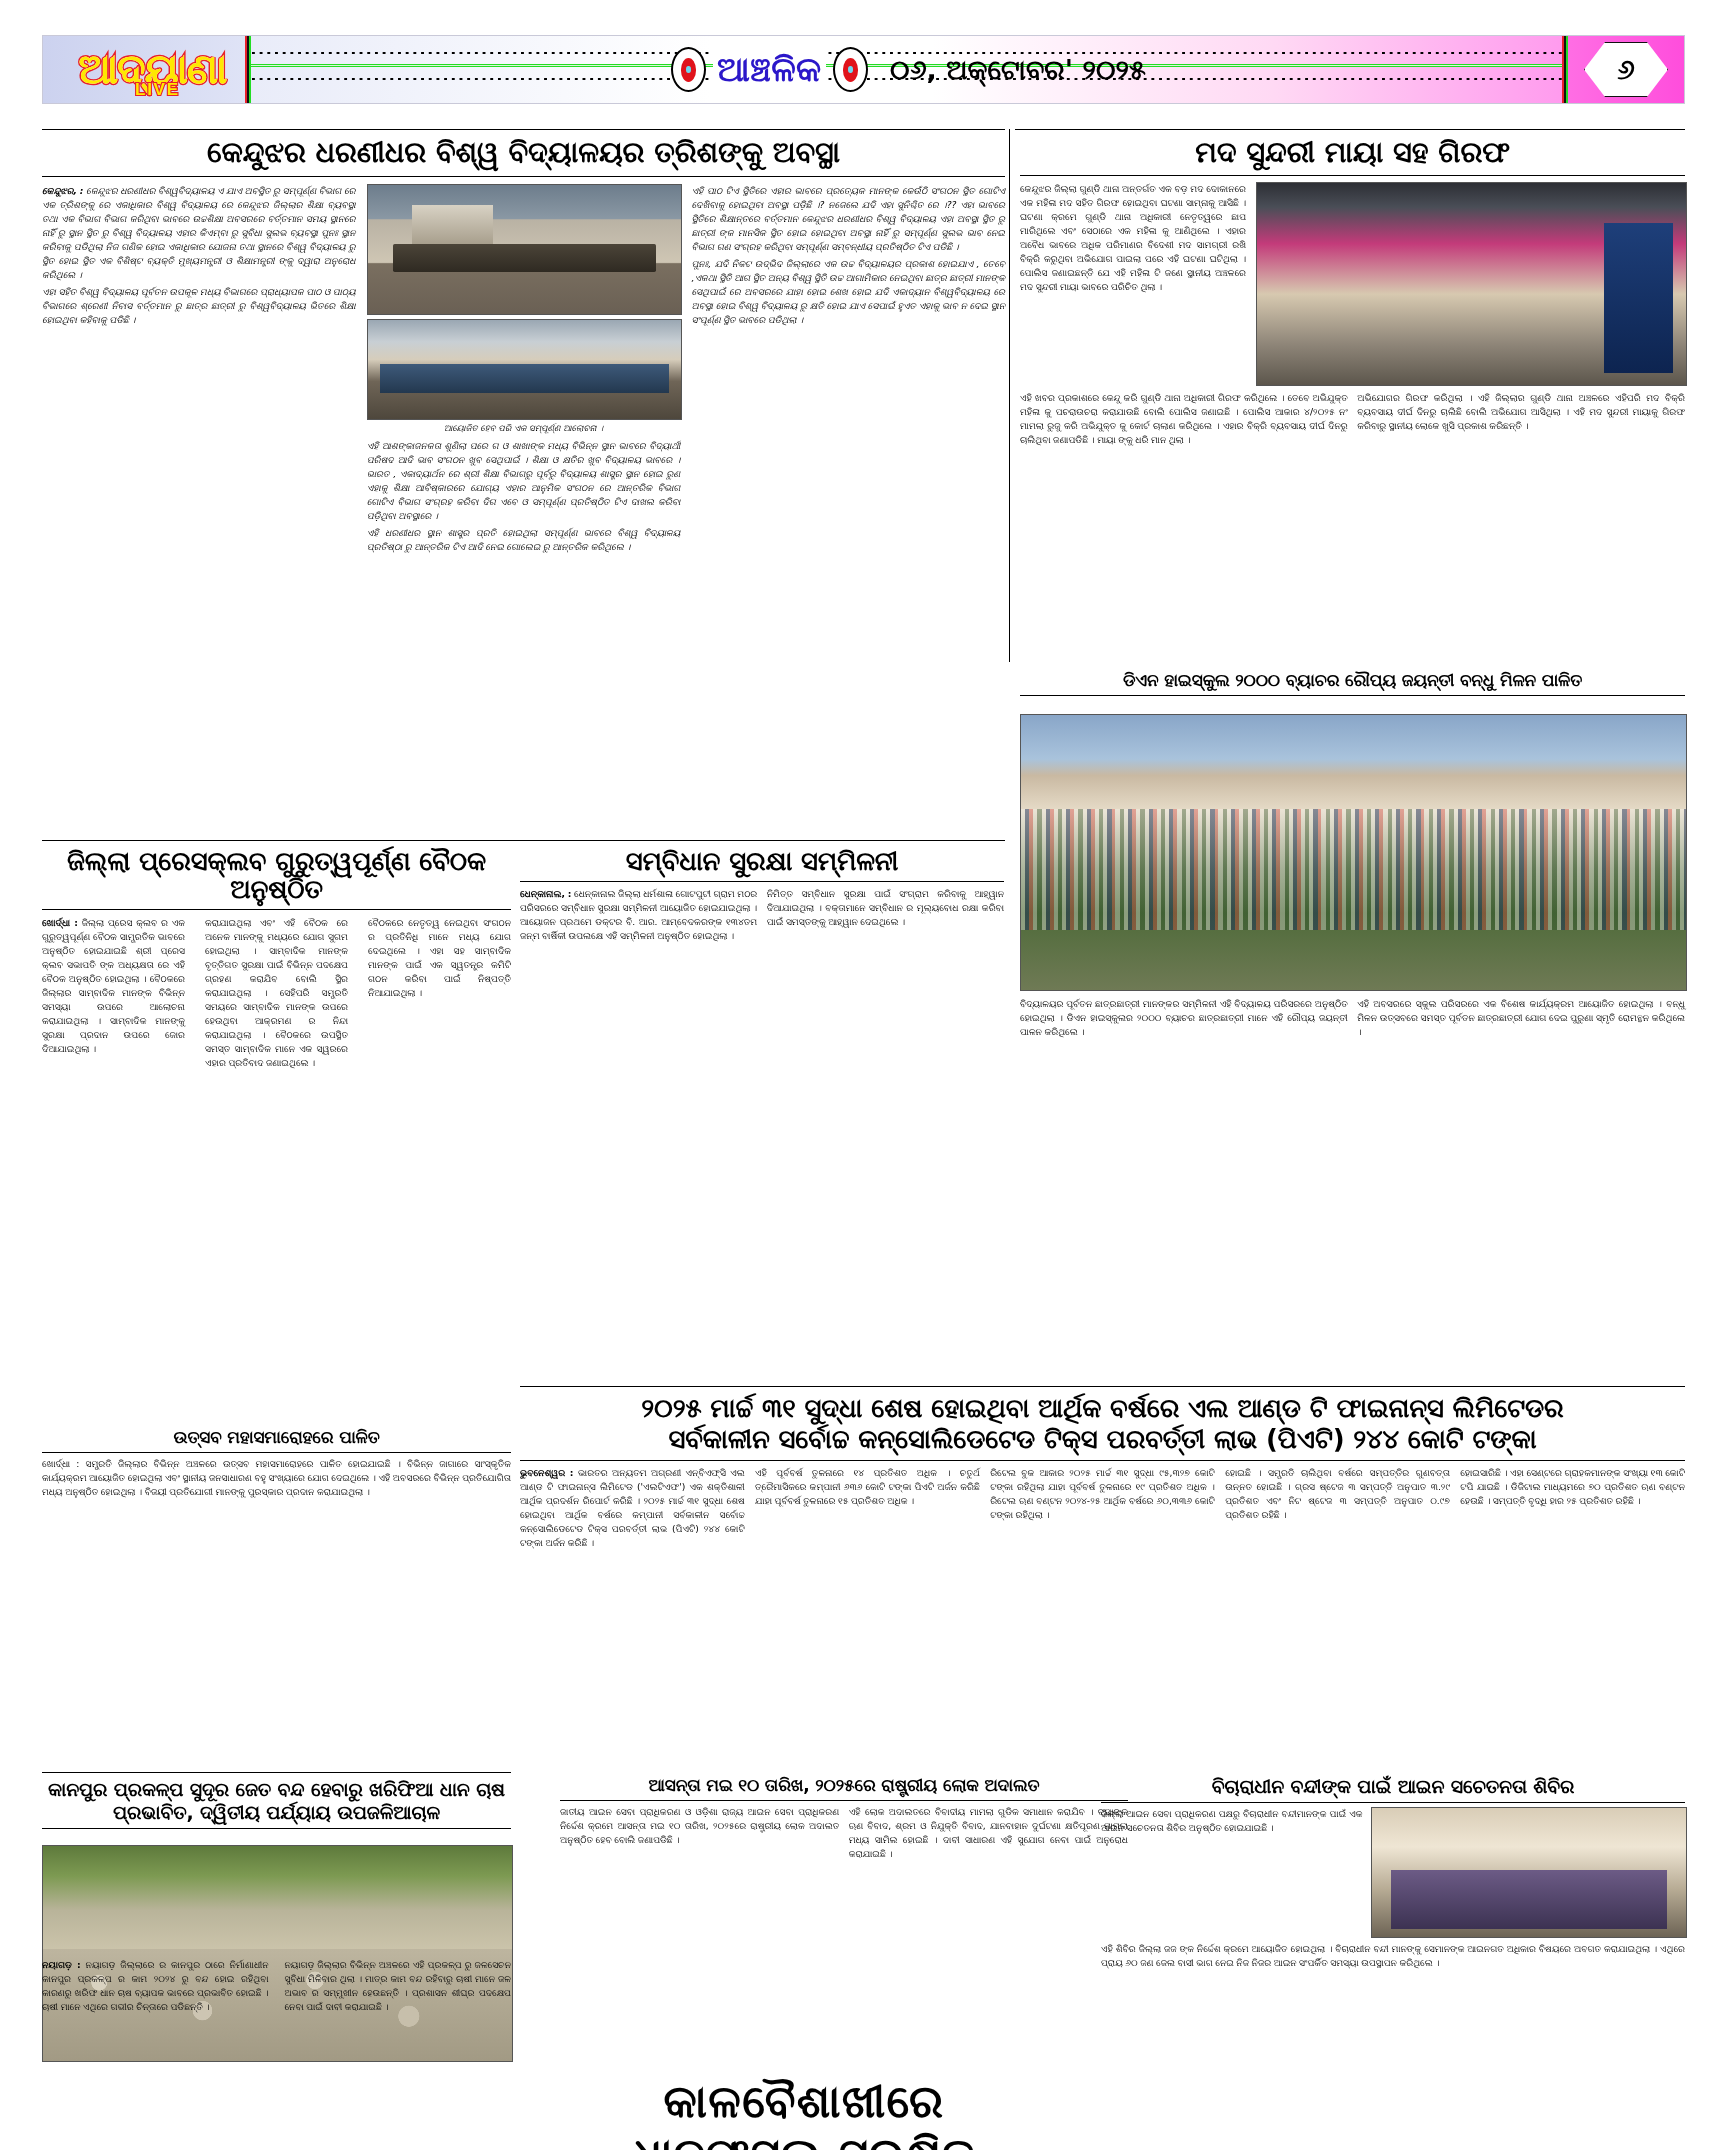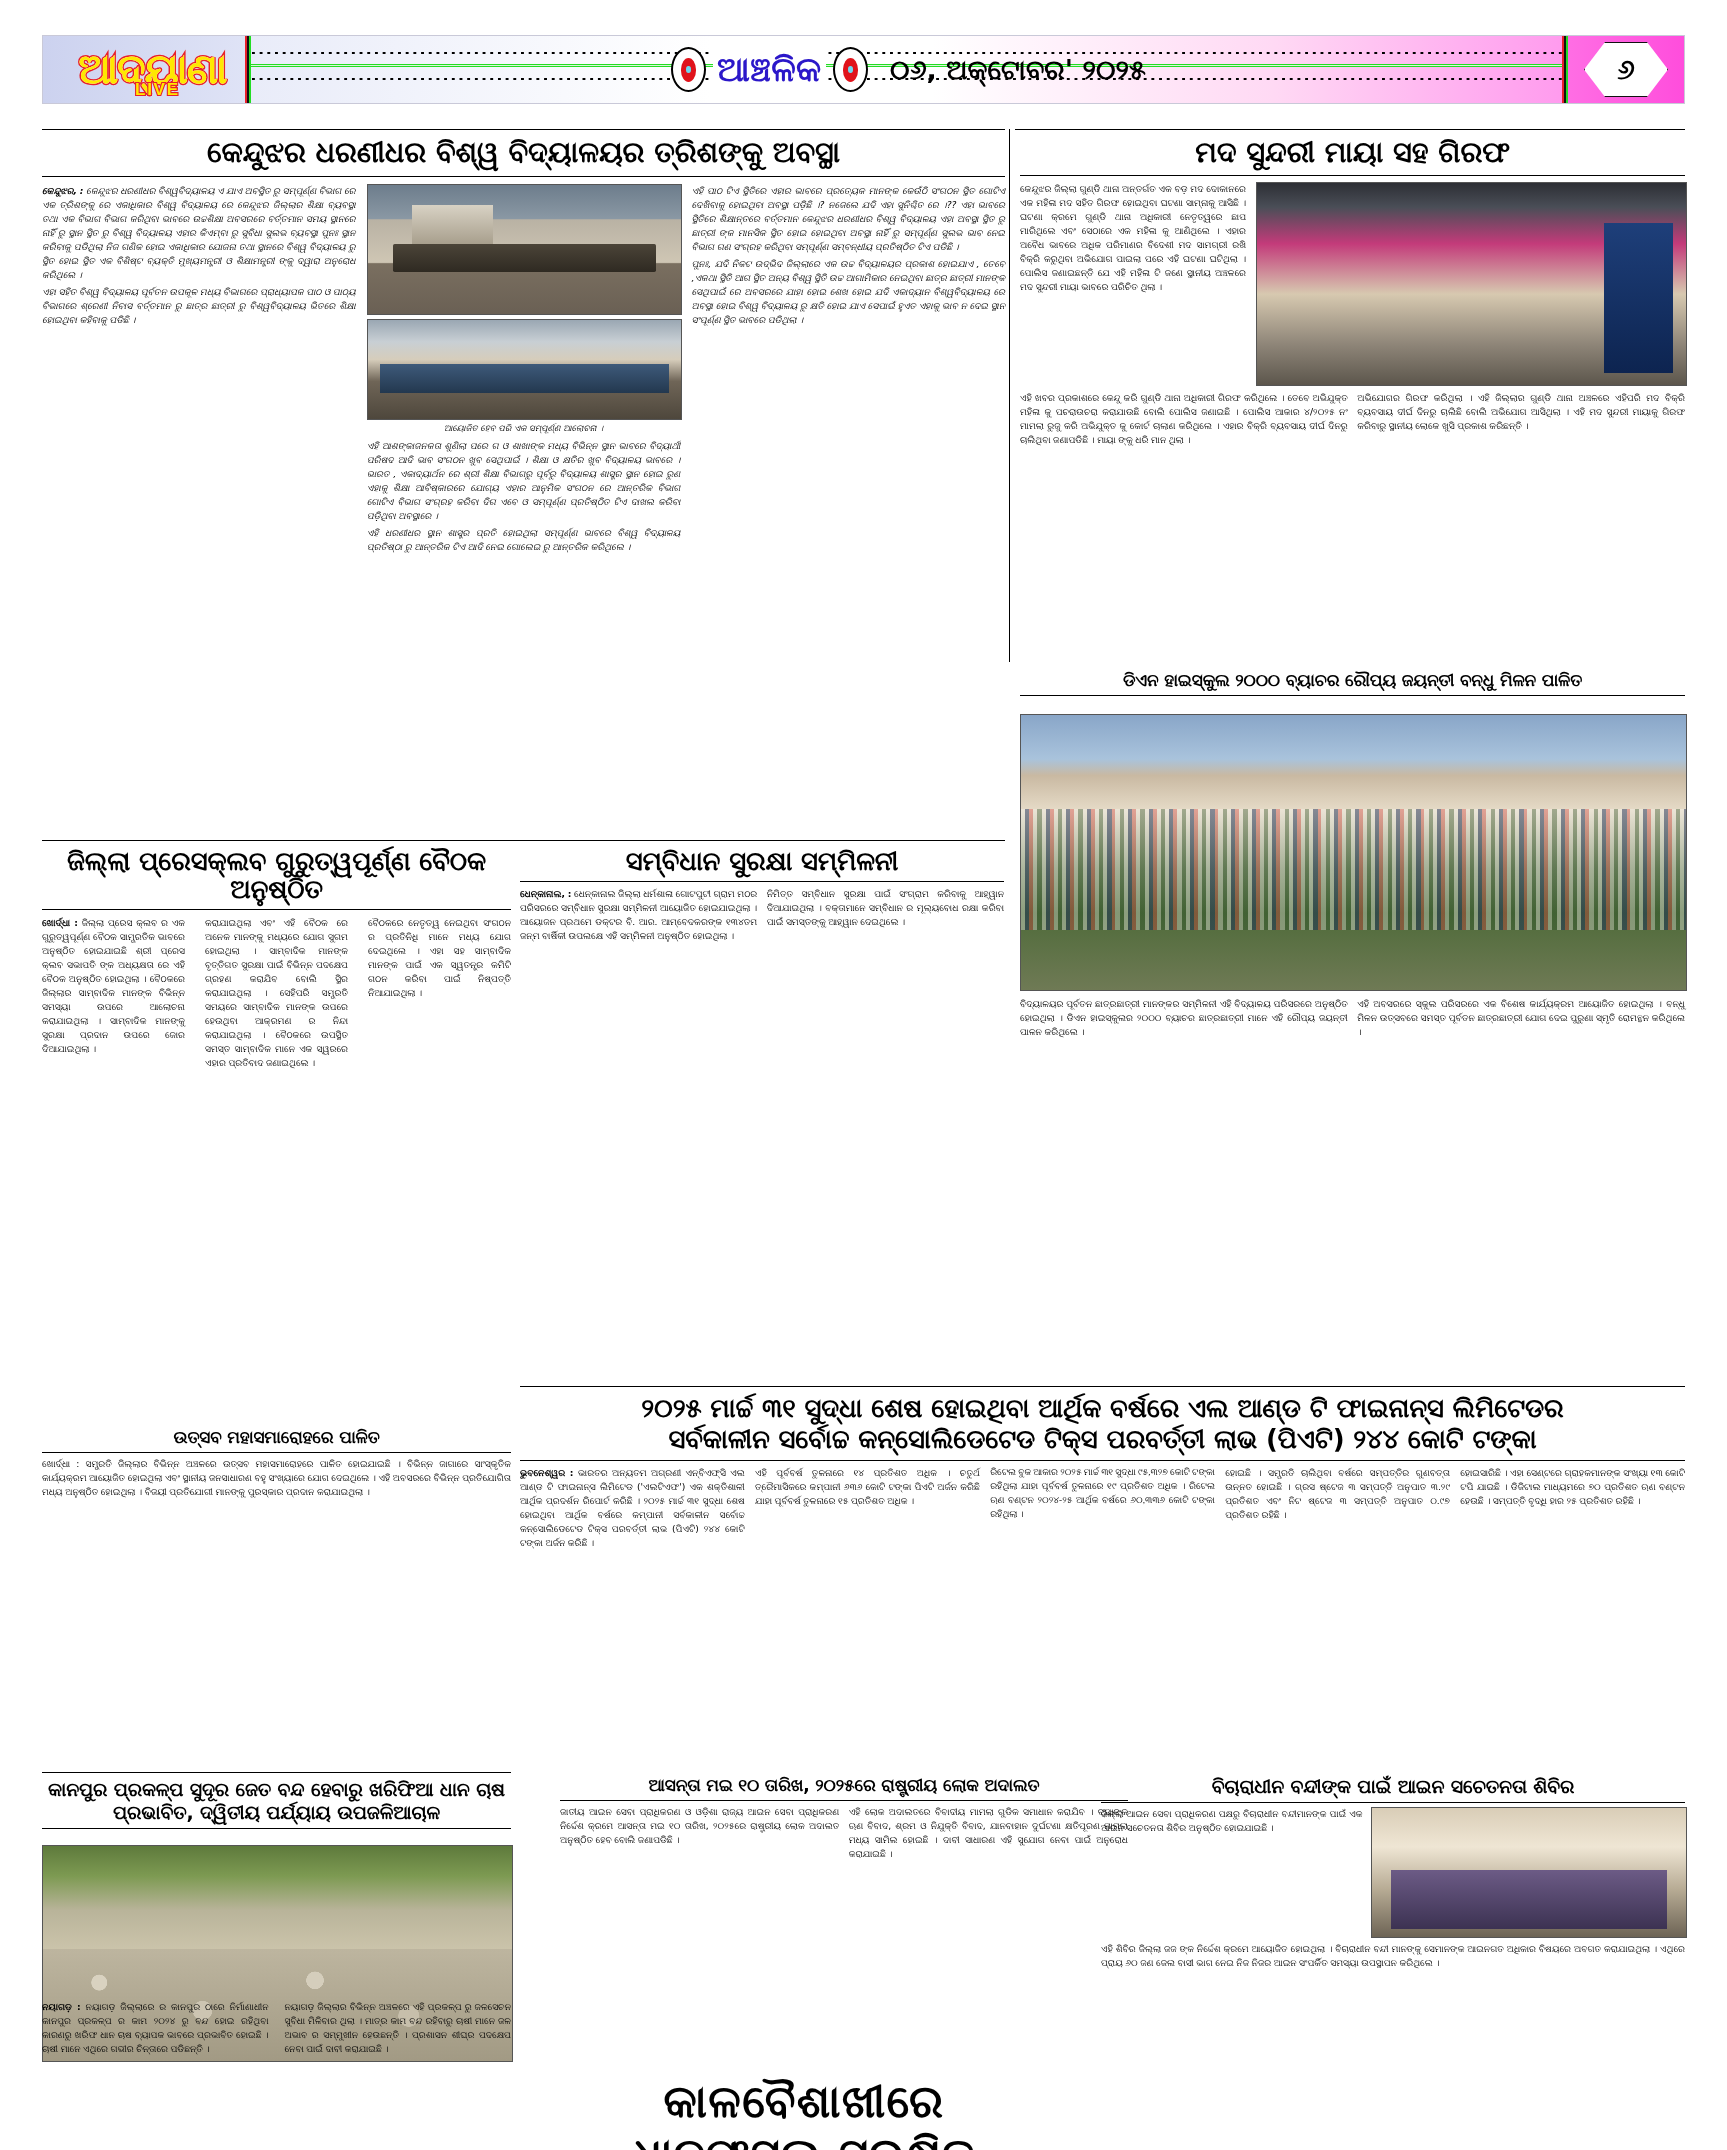--- a/index.html
+++ b/index.html
@@ -341,21 +341,21 @@
     <div class="hl hl-lg" style="margin-top:2.6px;">ସର୍ବକାଳୀନ ସର୍ବୋଚ୍ଚ କନ୍‌ସୋଲିଡେଟେଡ ଟିକ୍‌ସ ପରବର୍ତ୍ତୀ ଲାଭ (ପିଏଟି) ୨୪୪ କୋଟି ଟଙ୍କା</div>
     <div style="height:0.9px;background:#000;margin-top:6.9px;"></div>
     <div style="display:flex;gap:10.3px;margin-top:5.2px;">
       <div style="flex:1 1 0;" class="body-col">
         <p><b>ଭୁବନେଶ୍ୱର :</b>
            <span>ଭାରତର ଅନ୍ୟତମ ଅଗ୍ରଣୀ ଏନ୍‌ବିଏଫ୍‌ସି ଏଲ ଆଣ୍ଡ ଟି ଫାଇନାନ୍ସ ଲିମିଟେଡ ('ଏଲଟିଏଫ') ଏକ ଶକ୍ତିଶାଳୀ ଆର୍ଥିକ ପ୍ରଦର୍ଶନ ରିପୋର୍ଟ କରିଛି । ୨୦୨୫ ମାର୍ଚ୍ଚ ୩୧ ସୁଦ୍ଧା ଶେଷ ହୋଇଥିବା ଆର୍ଥିକ ବର୍ଷରେ କମ୍ପାନୀ ସର୍ବକାଳୀନ ସର୍ବୋଚ୍ଚ କନ୍‌ସୋଲିଡେଟେଡ ଟିକ୍‌ସ ପରବର୍ତ୍ତୀ ଲାଭ (ପିଏଟି) ୨୪୪ କୋଟି ଟଙ୍କା ଅର୍ଜନ କରିଛି ।</span></p>
       </div>
       <div style="flex:1 1 0;" class="body-col">
         <p>ଏହି ପୂର୍ବବର୍ଷ ତୁଳନାରେ ୧୪ ପ୍ରତିଶତ ଅଧିକ । ଚତୁର୍ଥ ତ୍ରୈମାସିକରେ କମ୍ପାନୀ ୬୩୬ କୋଟି ଟଙ୍କା ପିଏଟି ଅର୍ଜନ କରିଛି ଯାହା ପୂର୍ବବର୍ଷ ତୁଳନାରେ ୧୫ ପ୍ରତିଶତ ଅଧିକ ।</p>
       </div>
-      <div style="flex:1 1 0;font-family:Liberation Serif, serif;" class="body-col">
+      <div style="flex:1 1 0;" class="body-col">
         <p>ରିଟେଲ ବୁକ ଆକାର ୨୦୨୫ ମାର୍ଚ୍ଚ ୩୧ ସୁଦ୍ଧା ୯୫,୩୨୭ କୋଟି ଟଙ୍କା ରହିଥିଲା ଯାହା ପୂର୍ବବର୍ଷ ତୁଳନାରେ ୧୯ ପ୍ରତିଶତ ଅଧିକ । ରିଟେଲ ଋଣ ବଣ୍ଟନ ୨୦୨୪-୨୫ ଆର୍ଥିକ ବର୍ଷରେ ୬୦,୩୩୬ କୋଟି ଟଙ୍କା ରହିଥିଲା ।</p>
       </div>
       <div style="flex:1 1 0;" class="body-col">
         <p>ହୋଇଛି । ସମ୍ପ୍ରତି ଚାଲିଥିବା ବର୍ଷରେ ସମ୍ପତ୍ତିର ଗୁଣବତ୍ତା ଉନ୍ନତ ହୋଇଛି । ଗ୍ରସ ଷ୍ଟେଜ ୩ ସମ୍ପତ୍ତି ଅନୁପାତ ୩.୨୯ ପ୍ରତିଶତ ଏବଂ ନିଟ ଷ୍ଟେଜ ୩ ସମ୍ପତ୍ତି ଅନୁପାତ ୦.୯୭ ପ୍ରତିଶତ ରହିଛି ।</p>
       </div>
       <div style="flex:1 1 0;" class="body-col">
         <p>ହୋଇସାରିଛି । ଏହା ସେଣ୍ଟରେ ଗ୍ରାହକମାନଙ୍କ ସଂଖ୍ୟା ୧୩ କୋଟି ଟପି ଯାଇଛି । ଡିଜିଟାଲ ମାଧ୍ୟମରେ ୭୦ ପ୍ରତିଶତ ଋଣ ବଣ୍ଟନ ହେଉଛି । ସମ୍ପତ୍ତି ବୃଦ୍ଧି ହାର ୨୫ ପ୍ରତିଶତ ରହିଛି ।</p>
       </div>
     </div>
   </div>
@@ -389,21 +389,21 @@
     </div>
   </div>
 
   <div class="rule-h" style="left:42px;top:1772px;width:469px;"></div>
   <div style="position:absolute;left:42px;top:1779px;width:469px;">
     <div class="hl hl-sm">କାନପୁର ପ୍ରକଳ୍ପ ସୁଦୂର ଜେତ ବନ୍ଦ ହେବାରୁ ଖରିଫିଆ ଧାନ ଚାଷ</div>
     <div class="hl hl-sm" style="margin-top:2.6px;">ପ୍ରଭାବିତ, ଦ୍ୱିତୀୟ ପର୍ଯ୍ୟାୟ ଉପଜଳିଆଚାଳ</div>
     <div style="height:0.9px;background:#000;margin-top:5.2px;"></div>
   </div>
   <div class="photo ph-river" style="left:42px;top:1845px;width:469px;height:215px;"></div>
-  <div style="position:absolute;left:42px;top:2000px;width:469px;display:flex;gap:16px;">
+  <div style="position:absolute;left:42px;top:1958px;width:469px;display:flex;gap:16px;">
     <div style="flex:1 1 0;" class="body-col">
       <p><b>ନୟାଗଡ଼ :</b>
          <span>ନୟାଗଡ଼ ଜିଲ୍ଲାରେ ର କାନପୁର ଠାରେ ନିର୍ମାଣାଧୀନ କାନପୁର ପ୍ରକଳ୍ପ ର କାମ ୨୦୨୪ ରୁ ବନ୍ଦ ହୋଇ ରହିଥିବା କାରଣରୁ ଖରିଫ ଧାନ ଚାଷ ବ୍ୟାପକ ଭାବରେ ପ୍ରଭାବିତ ହୋଇଛି । ଚାଷୀ ମାନେ ଏଥିରେ ଗଭୀର ଚିନ୍ତାରେ ପଡିଛନ୍ତି ।</span></p>
     </div>
     <div style="flex:1 1 0;" class="body-col">
       <p>ନୟାଗଡ଼ ଜିଲ୍ଲାର ବିଭିନ୍ନ ଅଞ୍ଚଳରେ ଏହି ପ୍ରକଳ୍ପ ରୁ ଜଳସେଚନ ସୁବିଧା ମିଳିବାର ଥିଲା । ମାତ୍ର କାମ ବନ୍ଦ ରହିବାରୁ ଚାଷୀ ମାନେ ଜଳ ଅଭାବ ର ସମ୍ମୁଖୀନ ହେଉଛନ୍ତି । ପ୍ରଶାସନ ଶୀଘ୍ର ପଦକ୍ଷେପ ନେବା ପାଇଁ ଦାବୀ କରାଯାଇଛି ।</p>
     </div>
   </div>
 
   <div style="position:absolute;left:520px;top:2078px;width:568px;">

